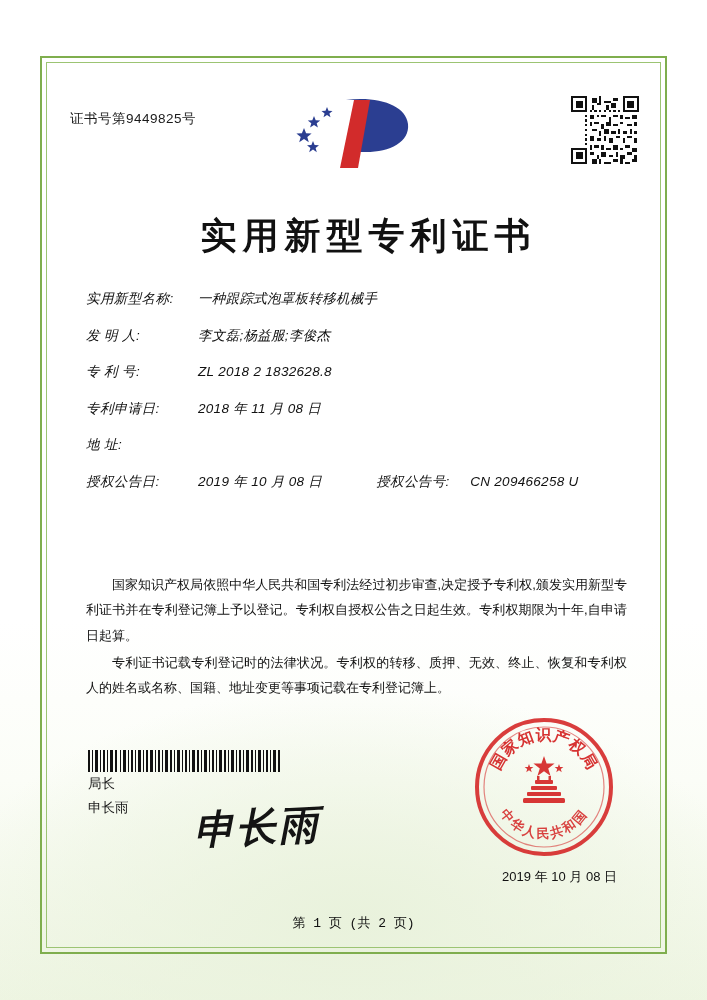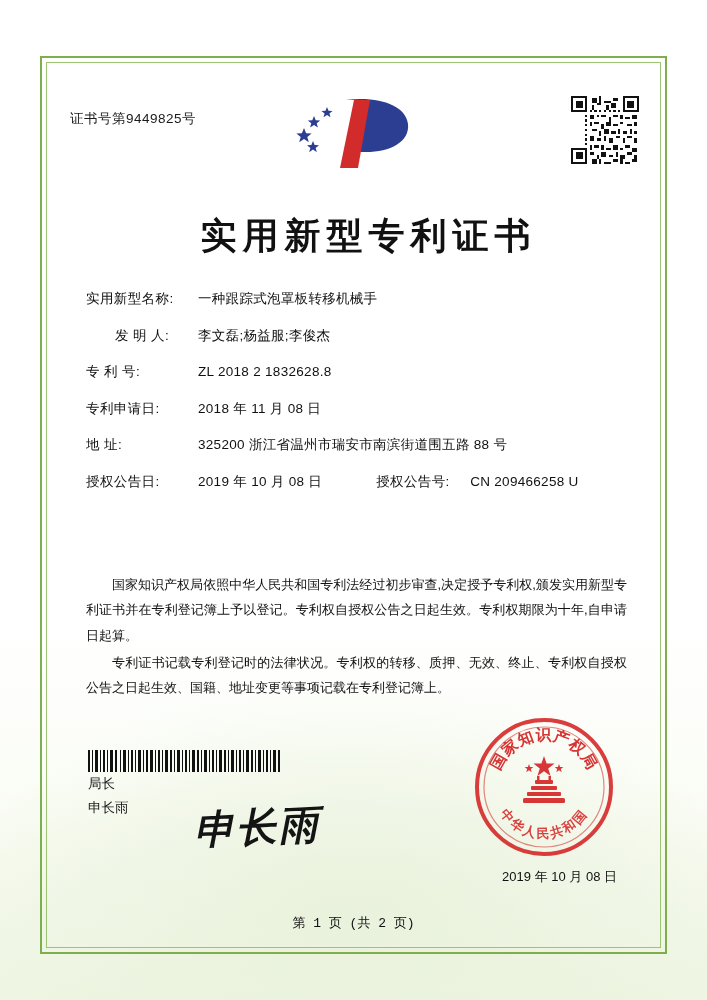--- a/index.html
+++ b/index.html
@@ -92,30 +92,31 @@
     right: 36px;
     top: 228px;
   }
   .field-row {
     display: flex;
     align-items: baseline;
     margin-bottom: 18.5px;
     font-size: 13.5px;
     font-family: "Liberation Sans", sans-serif;
     white-space: nowrap;
+    font-style: italic;
   }
   .field-label {
     width: 112px;
     flex: 0 0 112px;
     color: #111;
     letter-spacing: 0.4px;
   }
   .field-label.spread {
     display: flex;
-    justify-content: center;
+    justify-content: flex-start;
   }
   .field-label.spread span { display: inline-block; }
   .field-value {
     color: #111;
     letter-spacing: 0.3px;
   }
   .field-row.dual .second-label {
     margin-left: 54px;
     width: 94px;
     flex: 0 0 94px;
@@ -355,35 +356,34 @@
       </div>
 
       <div class="field-row">
         <div class="field-label">专利申请日:</div>
         <div class="field-value">2018 年 11 月 08 日</div>
       </div>
 
 
       <div class="field-row">
         <div class="field-label">地 址:</div>
-        <div class="field-value">325200 浙江省温州市瑞安市南滨街道围五路 88 号</div>
       </div>
 
       <div class="field-row dual">
         <div class="field-label">授权公告日:</div>
         <div class="field-value">2019 年 10 月 08 日</div>
         <div class="field-label second-label">授权公告号:</div>
         <div class="field-value">CN 209466258 U</div>
       </div>
 
     </div>
 
     <div class="paragraphs">
       <p>国家知识产权局依照中华人民共和国专利法经过初步审查,决定授予专利权,颁发实用新型专利证书并在专利登记簿上予以登记。专利权自授权公告之日起生效。专利权期限为十年,自申请日起算。</p>
-      <p>专利证书记载专利登记时的法律状况。专利权的转移、质押、无效、终止、专利权自授权公告之日起生效、国籍、地址变更等事项记载在专利登记簿上。</p>
+      <p>专利证书记载专利登记时的法律状况。专利权的转移、质押、无效、终止、恢复和专利权人的姓名或名称、国籍、地址变更等事项记载在专利登记簿上。</p>
     </div>
 
     <div class="barcode">
       <svg width="192" height="22" viewBox="0 0 192 22" shape-rendering="crispEdges" xmlns="http://www.w3.org/2000/svg">
         <rect width="192" height="22" fill="#ffffff" opacity="0"></rect>
         <g fill="#111111">
           <rect x="0" y="0" width="2" height="22"></rect>
             <rect x="4" y="0" width="1" height="22"></rect>
           <rect x="7" y="0" width="3" height="22"></rect>
             <rect x="12" y="0" width="1" height="22"></rect>

